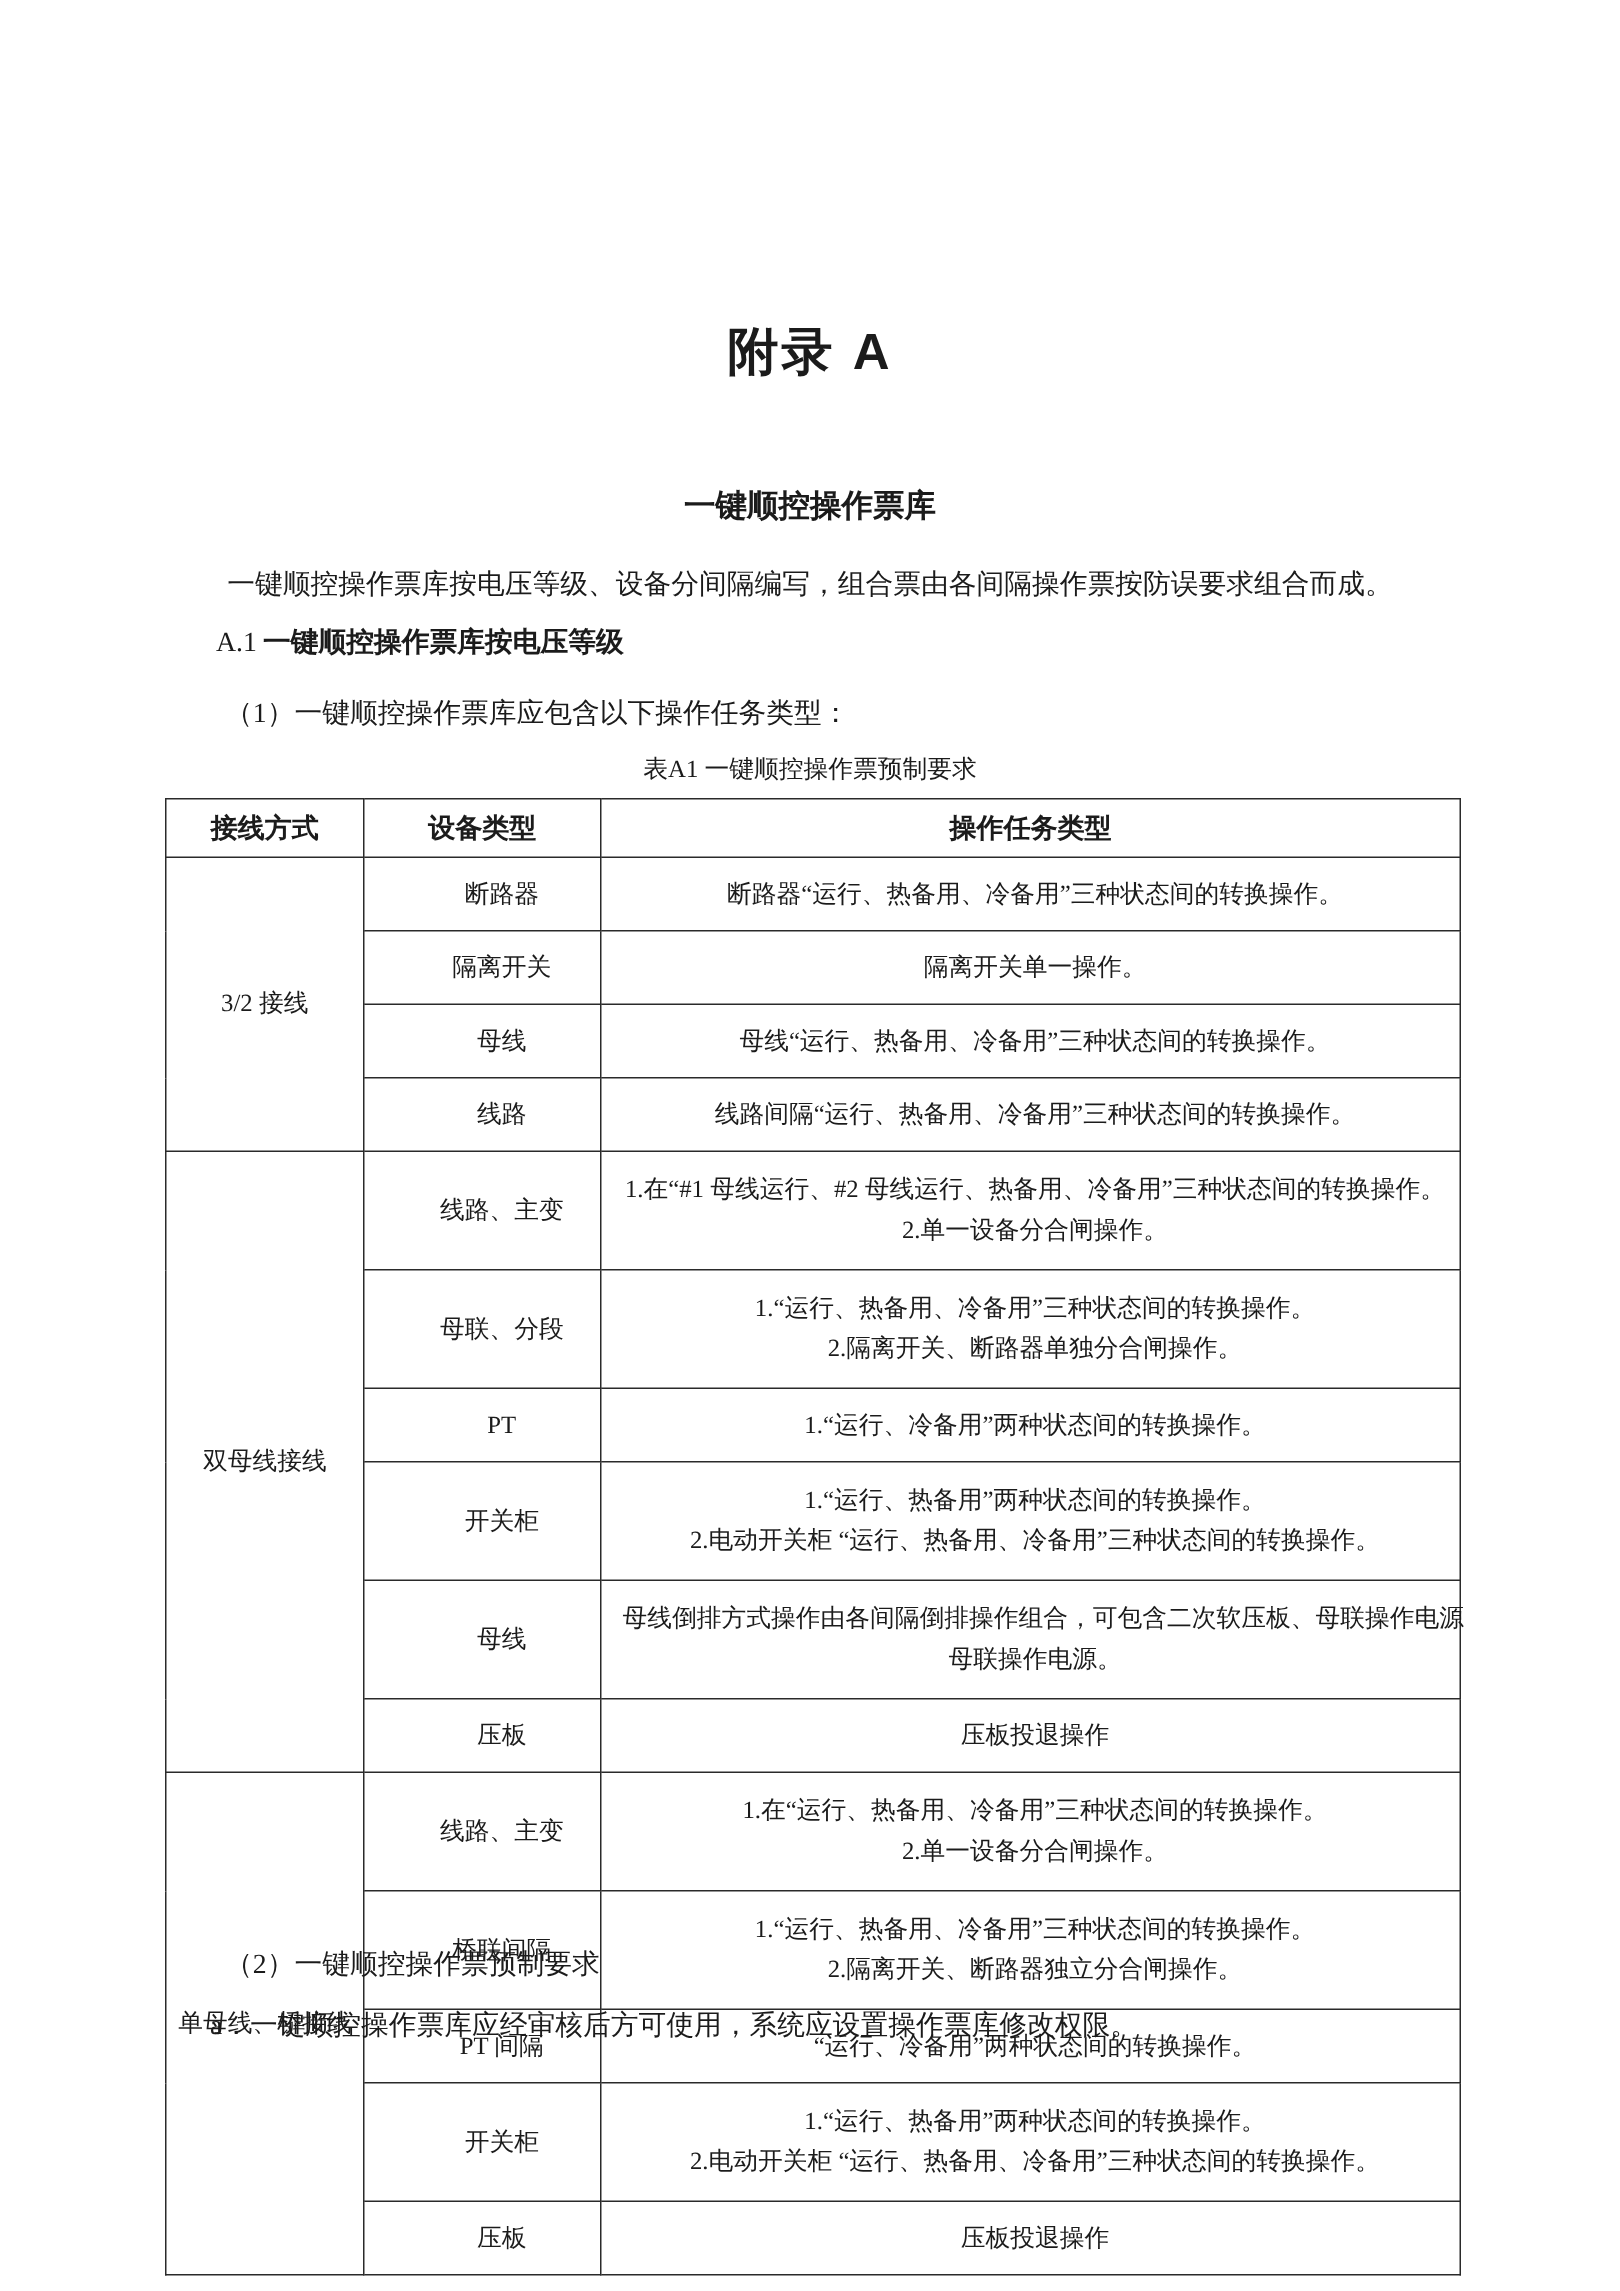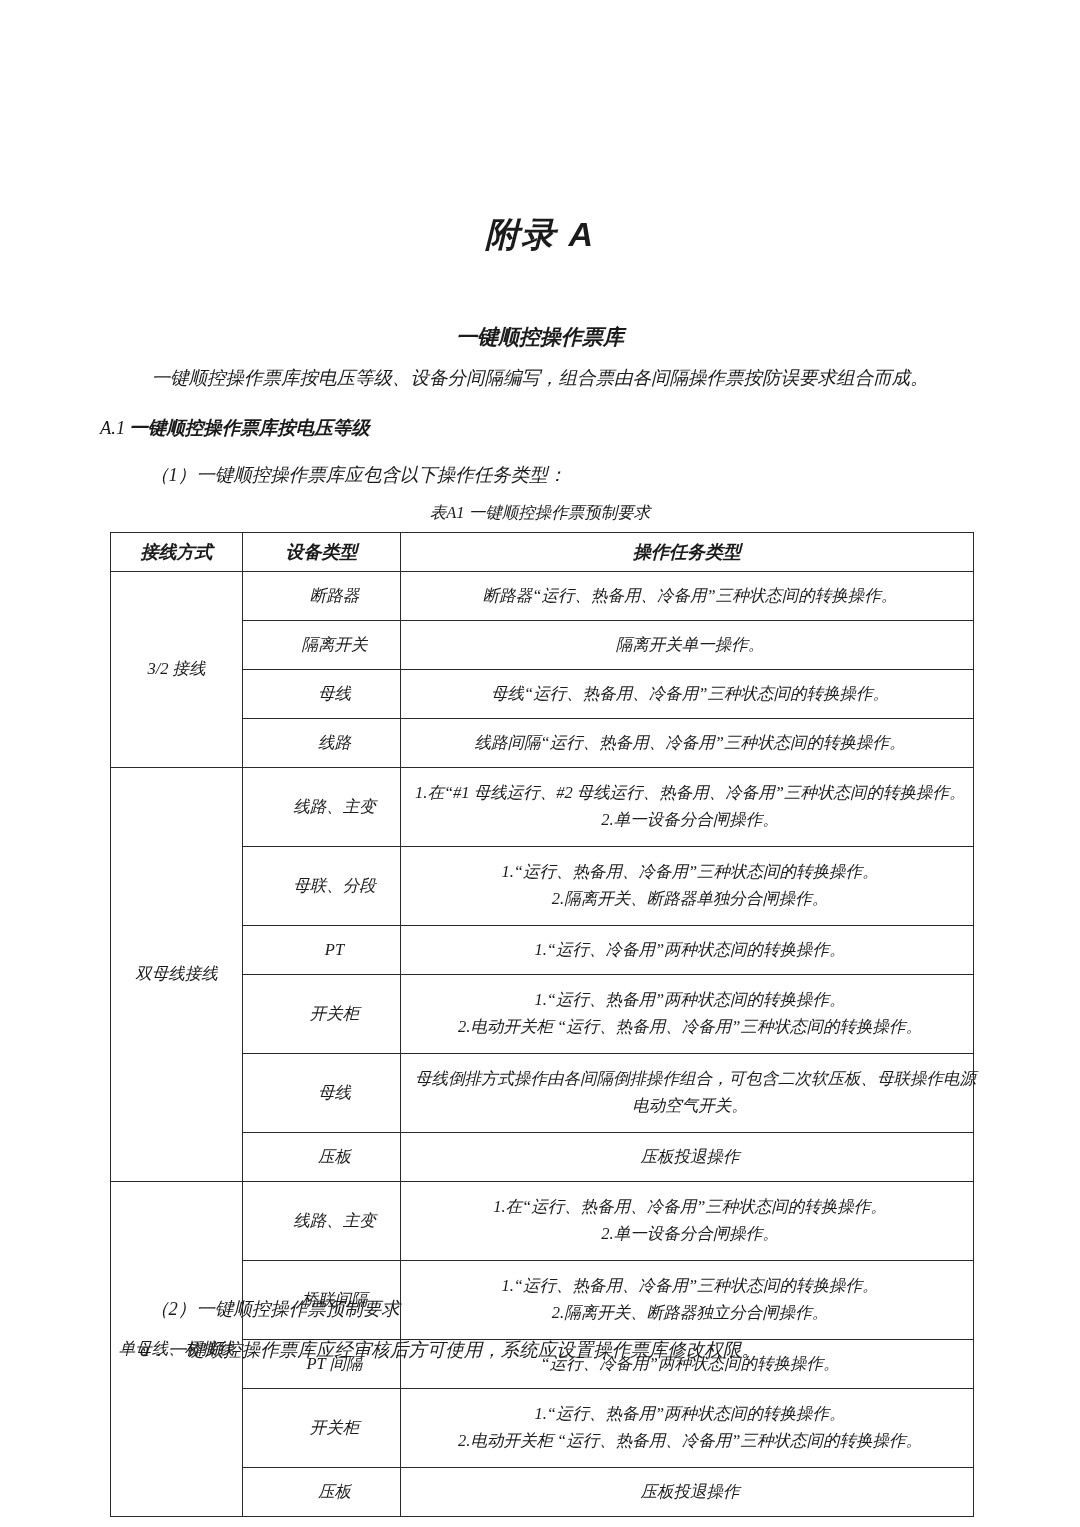--- a/index.html
+++ b/index.html
@@ -13,21 +13,20 @@
     height: 1527px;
     position: relative;
     font-family: "Liberation Serif", "DejaVu Serif", serif;
     color: #1b1b1b;
     overflow: hidden;
   }
   .page {
     position: absolute;
     inset: 0;
     padding: 0;
-    font-style: italic;
   }
 
   
   .doc-title {
     position: absolute;
     left: 0; right: 0;
     top: 212px;
     text-align: center;
     font-size: 34px;
     font-weight: bold;
@@ -47,35 +46,36 @@
     left: 0; right: 0;
     top: 323px;
     text-align: center;
     font-size: 21px;
     font-weight: bold;
     font-family: "Liberation Sans", "DejaVu Sans", sans-serif;
   }
   .intro-para {
     position: absolute;
     left: 110px;
-    top: 366px;
+    top: 378px;
     width: 860px;
     text-align: center;
     font-size: 18.5px;
     line-height: 1.4;
   }
 
   .section-heading {
     position: absolute;
     left: 100px;
     top: 415px;
     font-size: 18.5px;
   }
   .section-heading .sec-num {
     font-family: "Liberation Serif", "DejaVu Serif", serif;
+    margin-left: 44px;
   }
   .section-heading .sec-text {
     font-weight: bold;
     font-family: "Liberation Sans", "DejaVu Sans", sans-serif;
     margin-left: 4px;
   }
 
   .item-1 {
     position: absolute;
     left: 150px;
@@ -265,21 +265,21 @@
             <span class="line">1.“运行、热备用”两种状态间的转换操作。</span>
             <span class="line">2.电动开关柜 “运行、热备用、冷备用”三种状态间的转换操作。</span>
           </td>
         </tr>
         <tr class="row-2">
           <td class="dev">
             <span class="line">母线</span>
           </td>
           <td class="task">
             <span class="line">母线倒排方式操作由各间隔倒排操作组合，可包含二次软压板、母联操作电源</span>
-            <span class="line">电动空气开关。</span>
+            <span class="line">母联操作电源。</span>
           </td>
         </tr>
         <tr class="row-1">
           <td class="dev">
             <span class="line">压板</span>
           </td>
           <td class="task">
             <span class="line">压板投退操作</span>
           </td>
         </tr>

